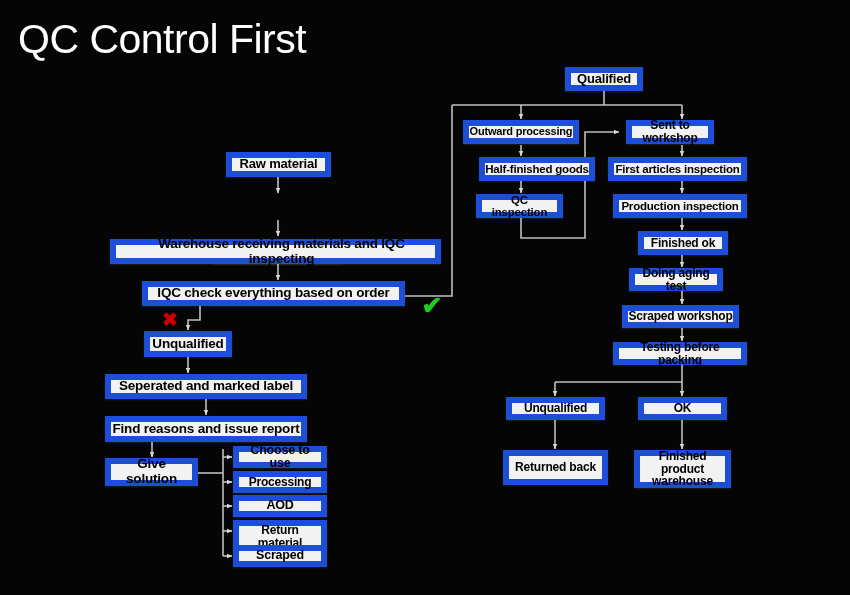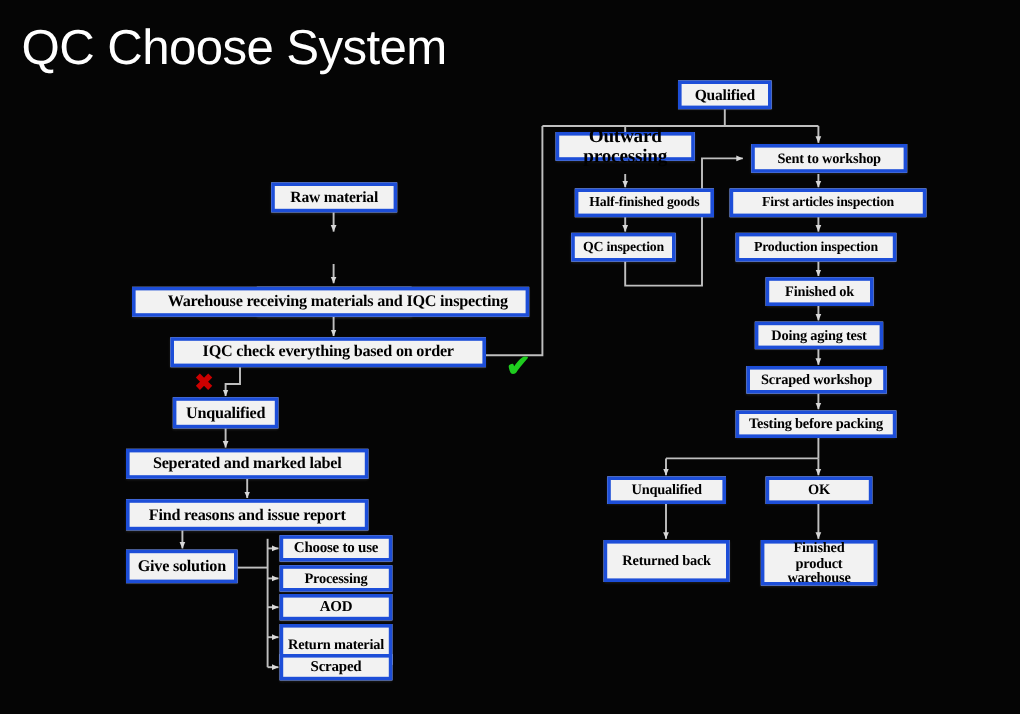--- a/index.html
+++ b/index.html
@@ -31,49 +31,48 @@
     left: 0;
     top: 0;
     width: 850px;
     height: 595px;
     pointer-events: none;
   }
   .node {
     position: absolute;
     background: #f2f2f2;
     color: #000000;
-    border: 3px solid #1d4ed8;
+    border: 6px solid #1d4ed8;
     box-sizing: border-box;
     display: flex;
     align-items: center;
     justify-content: center;
     text-align: center;
     font-weight: 700;
     line-height: 1.08;
     letter-spacing: -0.2px;
     box-shadow: 0 1px 2px rgba(255,255,255,0.10);
-    font-family: Liberation Serif, serif;
   }
   .mark {
     position: absolute;
     font-weight: 700;
     line-height: 1;
     display: flex;
     align-items: center;
     justify-content: center;
   }
   .mark-x { font-size: 19px; }
   .mark-check { font-size: 25px; }
 </style>
 </head>
 <body>
 
 <div id="canvas">
 
-  <div id="page-title">QC Choose System</div>
+  <div id="page-title">QC Control First</div>
 
   <svg id="connectors" viewBox="0 0 850 595">
     <defs>
       <marker id="arrow" markerWidth="7" markerHeight="7" refX="5.4" refY="3" orient="auto" markerUnits="userSpaceOnUse">
         <path d="M0,0.6 L5.6,3 L0,5.4 z" fill="#d8d8d8"></path>
       </marker>
     </defs>
     <g stroke="#bfbfbf" stroke-width="1.6" fill="none">
 
       <path d="M278,177 L278,193" marker-end="url(#arrow)"></path>
@@ -147,35 +146,35 @@
   <div class="node" style="left:233px; top:471px; width:94px; height:22px; font-size:12px;">Processing</div>
 
   <div class="node" style="left:233px; top:495px; width:94px; height:22px; font-size:12.5px;">AOD</div>
 
   <div class="node" style="left:233px; top:520px; width:94px; height:34px; font-size:12px;">Return material</div>
 
   <div class="node" style="left:233px; top:545px; width:94px; height:22px; font-size:12.5px;">Scraped</div>
 
   <div class="node" style="left:565px; top:67px; width:78px; height:24px; font-size:13px;">Qualified</div>
 
-  <div class="node" style="left:463px; top:110px; width:116px; height:24px; font-size:16px;">Outward processing</div>
+  <div class="node" style="left:463px; top:120px; width:116px; height:24px; font-size:11px;">Outward processing</div>
 
   <div class="node" style="left:479px; top:157px; width:116px; height:24px; font-size:11.5px;">Half-finished goods</div>
 
   <div class="node" style="left:476px; top:194px; width:87px; height:24px; font-size:11.5px;">QC inspection</div>
 
-  <div class="node" style="left:626px; top:120px; width:130px; height:24px; font-size:12px;">Sent to workshop</div>
+  <div class="node" style="left:626px; top:120px; width:88px; height:24px; font-size:12px;">Sent to workshop</div>
 
-  <div class="node" style="left:608px; top:157px; width:164px; height:24px; font-size:11.5px;">First articles inspection</div>
+  <div class="node" style="left:608px; top:157px; width:139px; height:24px; font-size:11.5px;">First articles inspection</div>
 
   <div class="node" style="left:613px; top:194px; width:134px; height:24px; font-size:11.5px;">Production inspection</div>
 
   <div class="node" style="left:638px; top:231px; width:90px; height:24px; font-size:12px;">Finished ok</div>
 
-  <div class="node" style="left:629px; top:268px; width:107px; height:23px; font-size:12px;">Doing aging test</div>
+  <div class="node" style="left:629px; top:268px; width:94px; height:23px; font-size:12px;">Doing aging test</div>
 
   <div class="node" style="left:622px; top:305px; width:117px; height:23px; font-size:12px;">Scraped workshop</div>
 
   <div class="node" style="left:613px; top:342px; width:134px; height:23px; font-size:12px;">Testing before packing</div>
 
   <div class="node" style="left:506px; top:397px; width:99px; height:23px; font-size:12px;">Unqualified</div>
 
   <div class="node" style="left:638px; top:397px; width:89px; height:23px; font-size:12px;">OK</div>
 
   <div class="node" style="left:503px; top:450px; width:105px; height:35px; font-size:12px;">Returned back</div>

